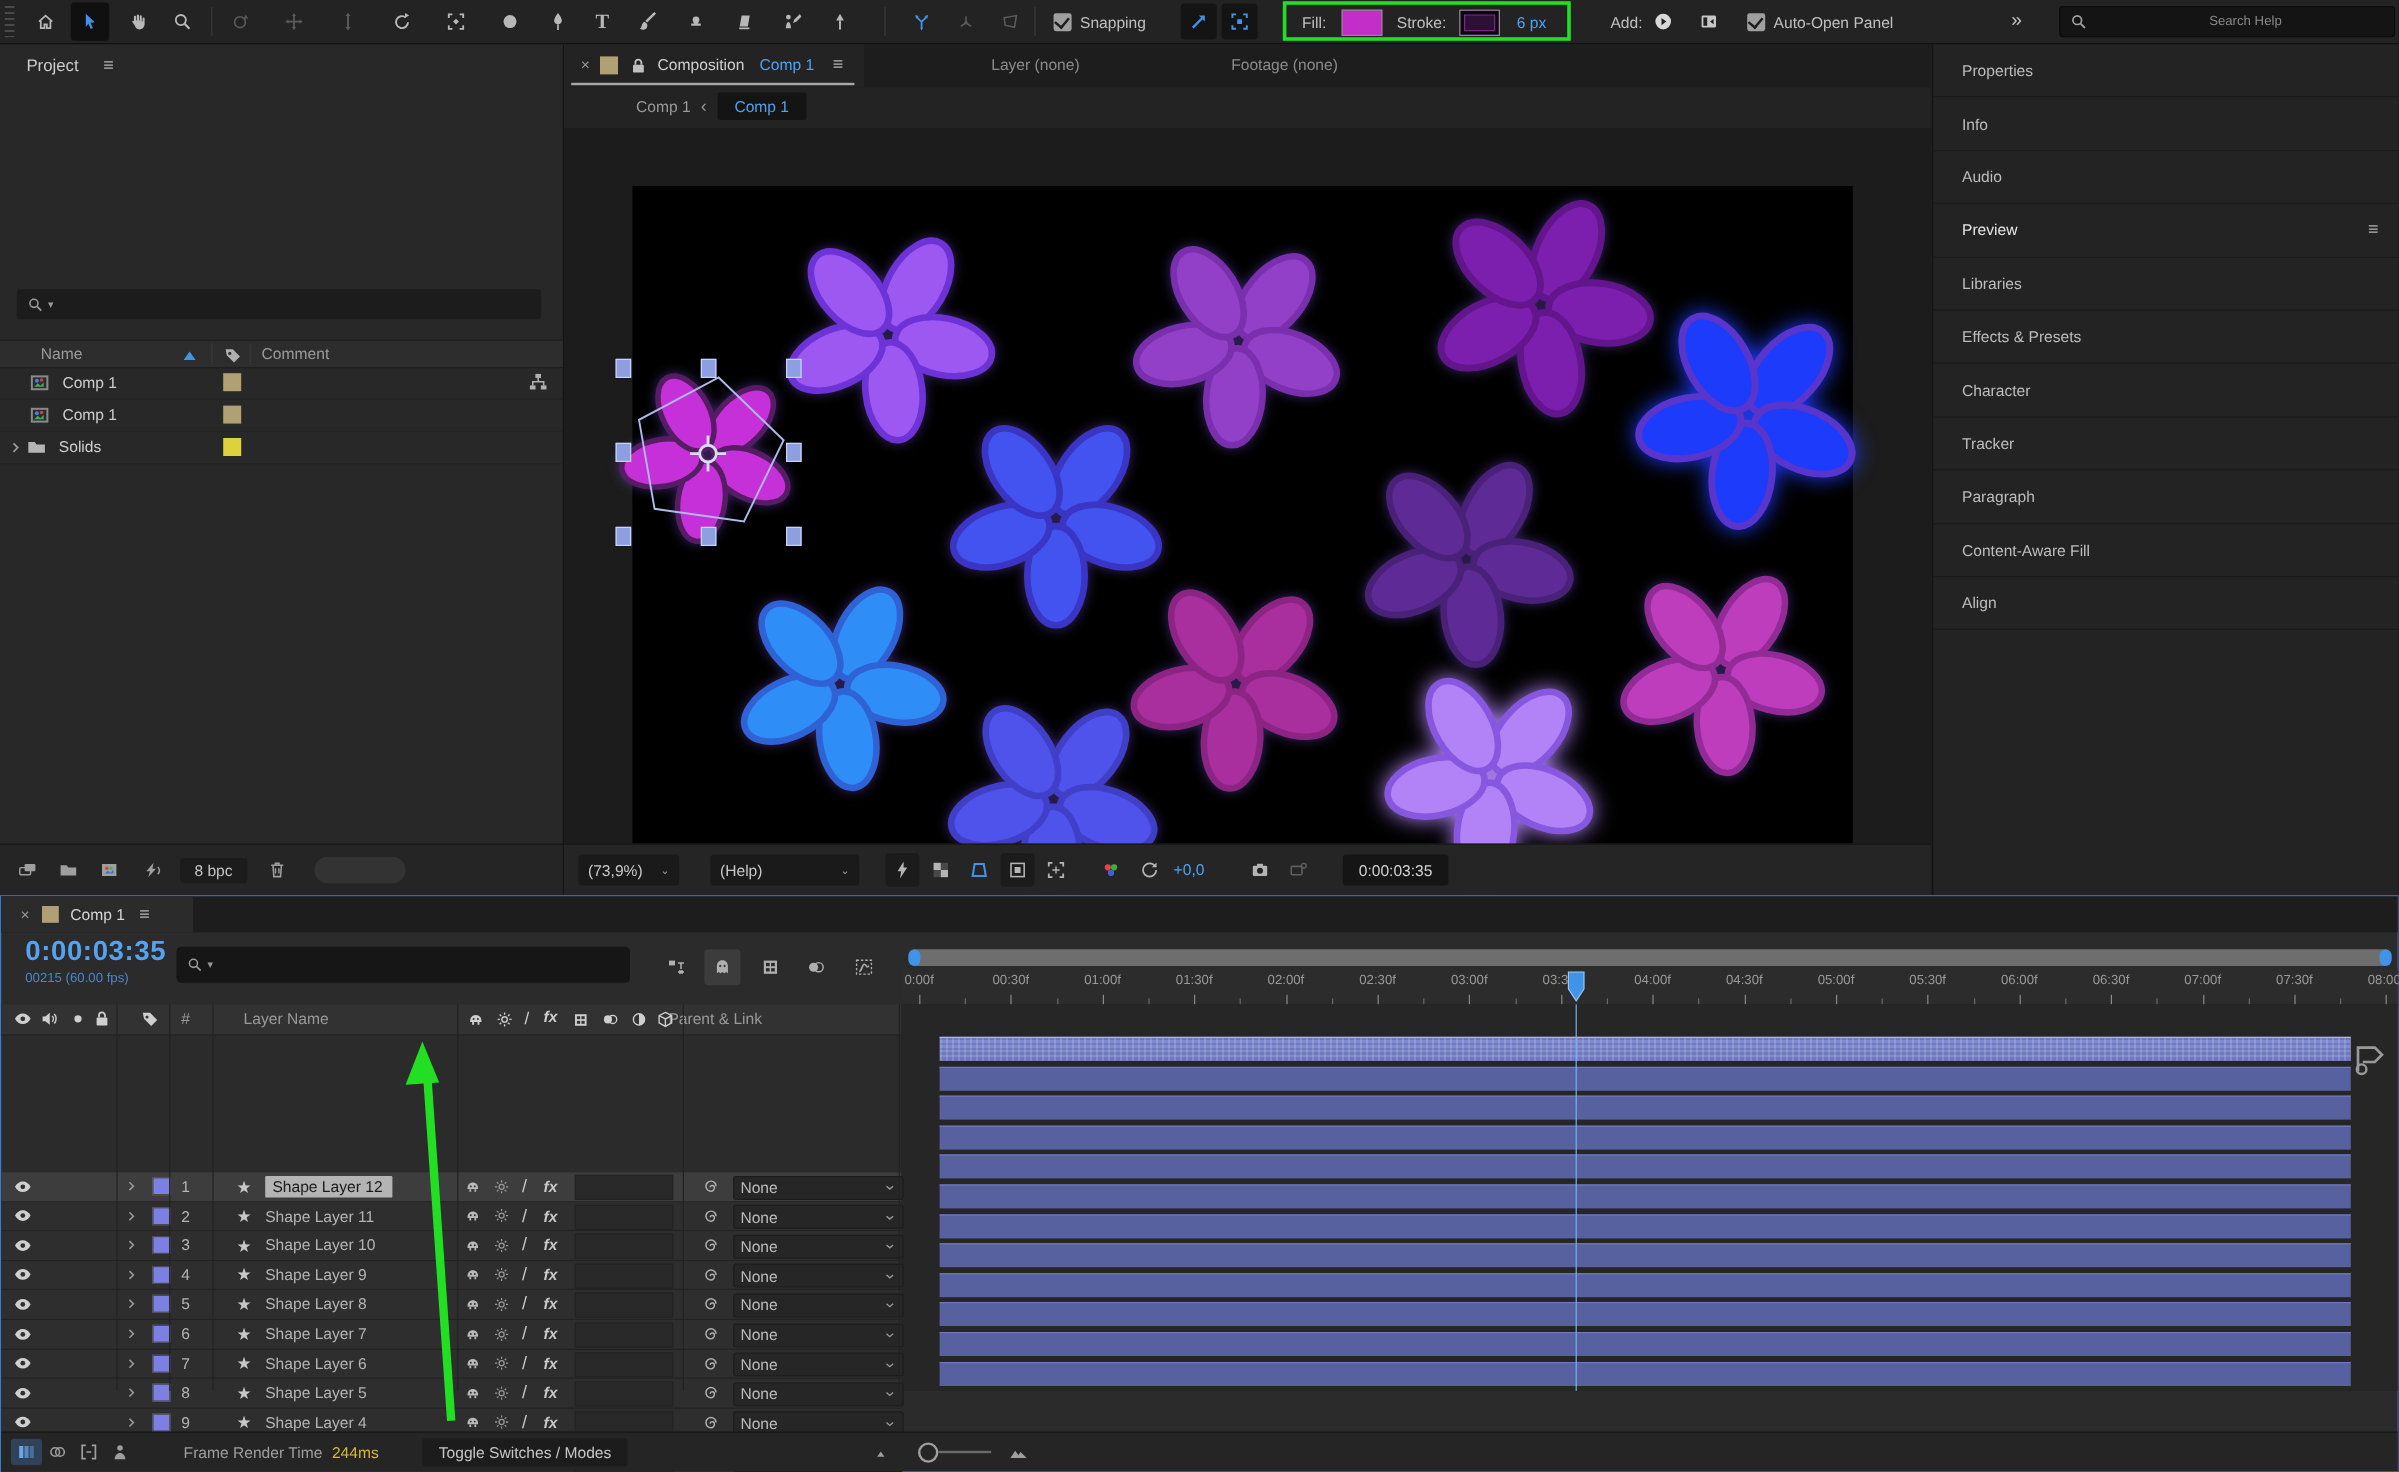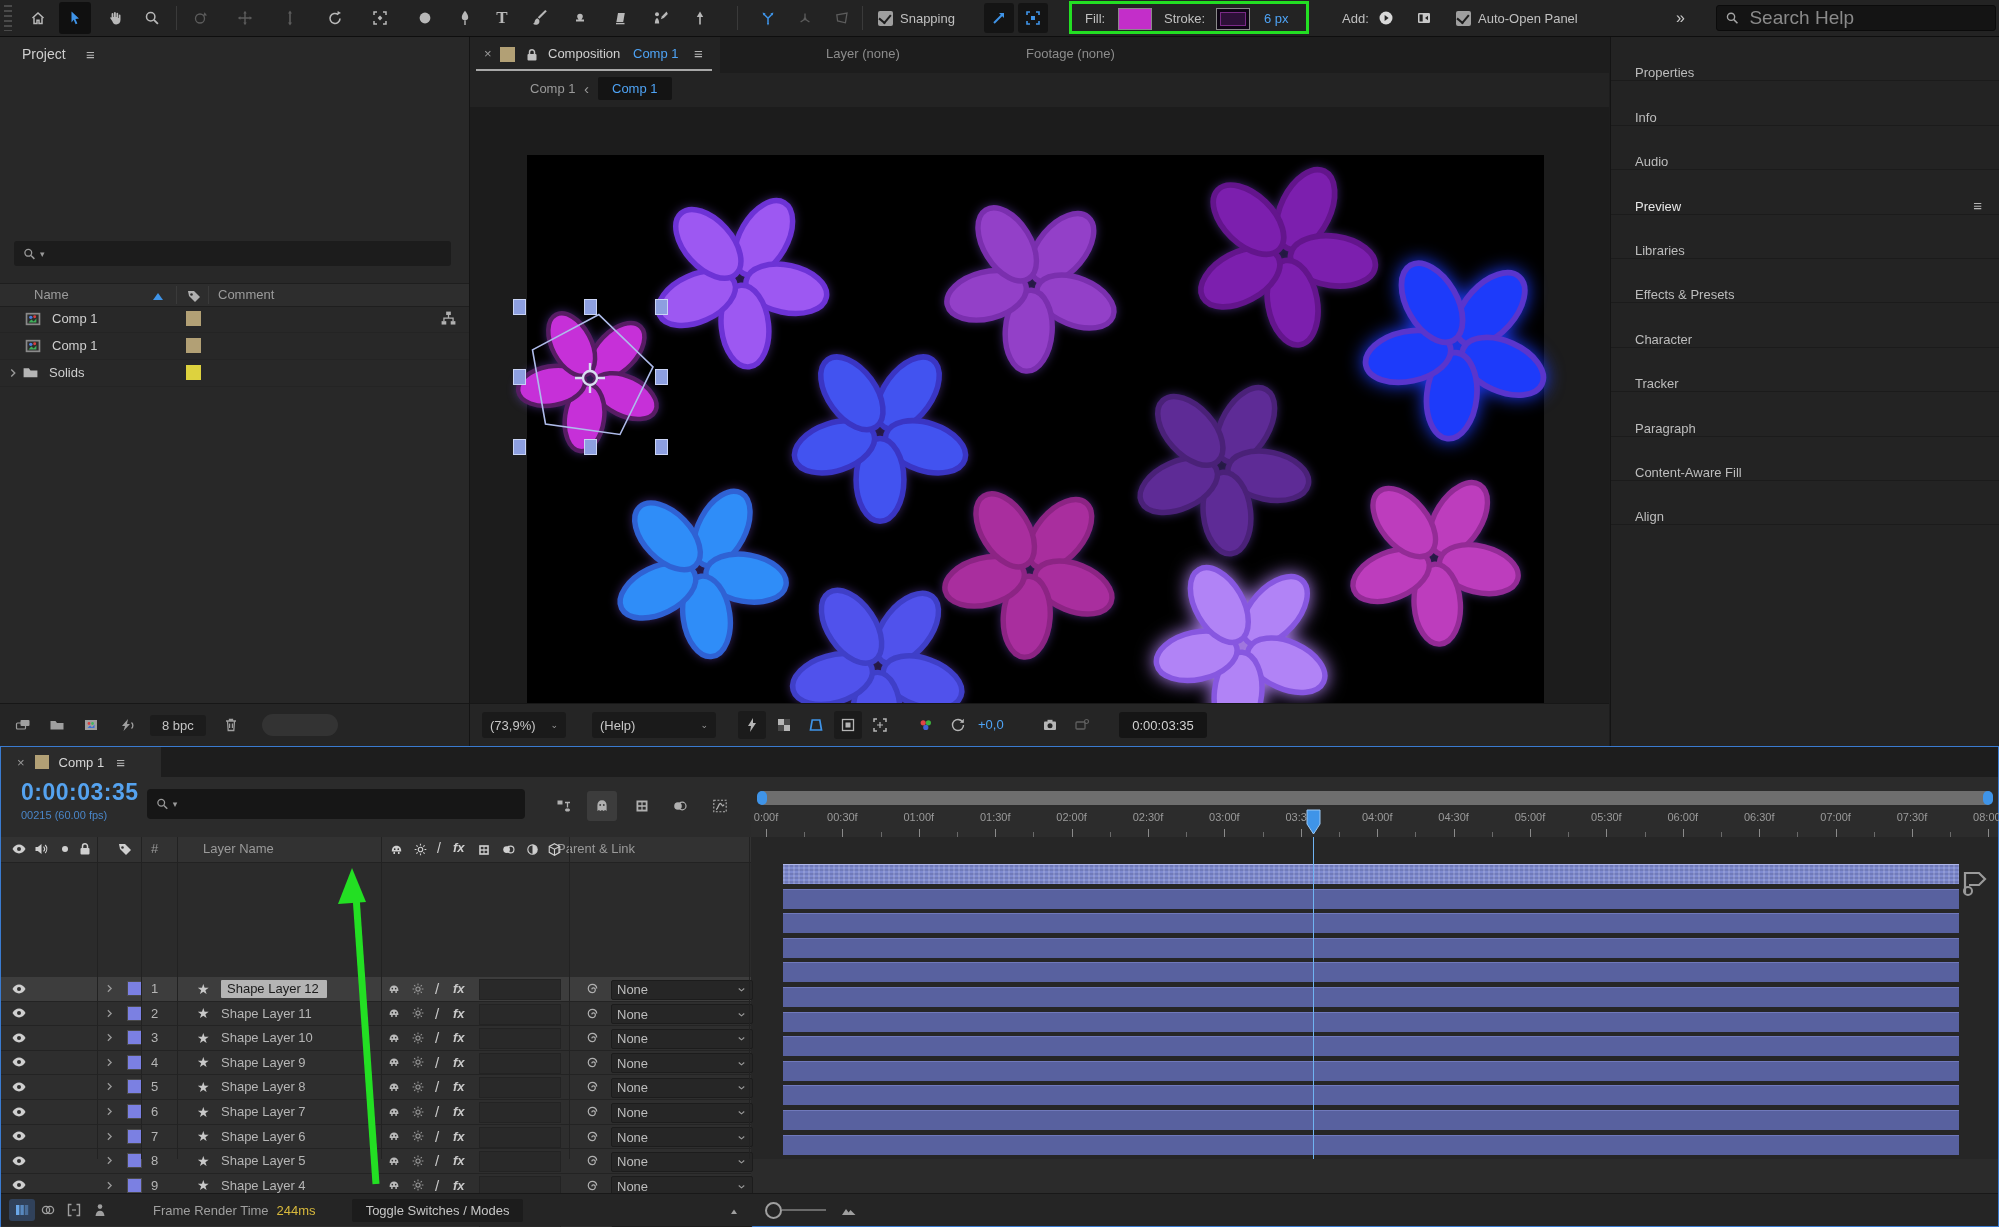--- a/index.html
+++ b/index.html
@@ -18,21 +18,21 @@
   .tool.active{background:#101010;color:#3f94e8;}
   .tool.disabled{color:#5c5c5c;}
   .tbtxt{position:absolute;top:0;height:36px;display:flex;align-items:center;color:#c0c0c0;}
   .cb{display:inline-block;width:15px;height:15px;background:#9f9f9f;border-radius:2px;position:relative;margin-right:7px;}
   .cb:after{content:"";position:absolute;left:3px;top:1px;width:6px;height:9px;border:solid #1d1d1d;border-width:0 2.5px 2.5px 0;transform:rotate(40deg);}
   .snapbtn{position:absolute;top:3px;width:30px;height:30px;background:#141414;border-radius:3px;display:flex;align-items:center;justify-content:center;color:#3f94e8;}
   .swatch{position:absolute;top:8px;width:32px;height:20px;border:1px solid #8a8a8a;}
   #stroke-swatch{background:#2d1038;box-shadow:inset 0 0 0 3px #0e0514, inset 0 0 0 4px #7a2a86;}
   .blue{color:#4ea3f5;}
   #searchhelp,.searchbox{background:#141414;border:1px solid #0b0b0b;border-radius:3px;color:#bbb;}
-  input{font-family:"Liberation Sans",sans-serif;font-size:19px;background:transparent;border:none;outline:none;color:#ccc;width:100%;}
+  input{font-family:"Liberation Sans",sans-serif;font-size:11px;background:transparent;border:none;outline:none;color:#ccc;width:100%;text-align:center;}
   input::placeholder{color:#8a8a8a;}
   
   #project{position:absolute;left:0;top:37px;width:469px;height:709px;background:#282828;border-right:1px solid #141414;}
   #viewer{position:absolute;left:470px;top:37px;width:1139px;height:709px;background:#232323;}
   #sidebar{position:absolute;left:1610px;top:37px;width:389px;height:709px;background:#232323;border-left:1px solid #141414;}
   #timeline{position:absolute;left:0;top:746px;width:1999px;height:481px;background:#2b2b2b;
             border:1px solid #3a7bd0;box-sizing:border-box;}
   
   .ptitle{position:absolute;left:22px;top:9px;color:#cecece;font-size:14px;}
   .searchwrap{position:absolute;display:flex;align-items:center;padding-left:8px;box-sizing:border-box;}
@@ -46,21 +46,21 @@
   #vtab-active{position:absolute;left:0;top:0;width:250px;height:36px;background:#232323;}
   #vtab-active:after{content:"";position:absolute;left:6px;right:8px;bottom:2px;height:2px;background:#a8a8a8;}
   #vcrumbs{position:absolute;left:0;top:36px;right:0;height:34px;background:#232323;}
   #vmain{position:absolute;left:0;top:70px;right:0;bottom:42px;background:#1c1c1c;}
   #canvas{position:absolute;left:57px;top:48px;width:1017px;height:568px;background:#000;}
   .flower{position:absolute;}
   .dd{background:#1a1a1a;border-radius:3px;color:#c8c8c8;display:flex;align-items:center;justify-content:space-between;padding:0 8px;box-sizing:border-box;height:26px;}
   .vico{position:absolute;top:7px;width:28px;height:28px;display:flex;align-items:center;justify-content:center;color:#b5b5b5;}
   #vtimebox{position:absolute;background:#151515;border-radius:3px;color:#d2d2d2;display:flex;align-items:center;justify-content:center;}
   
-  .sbitem{height:43.4px;display:flex;align-items:flex-end;padding-left:24px;border-bottom:1px solid #1b1b1b;color:#bdbdbd;position:relative;}
+  .sbitem{height:43.4px;display:flex;align-items:center;padding-left:24px;border-bottom:1px solid #1b1b1b;color:#bdbdbd;position:relative;}
   .sbitem.active{color:#e6e6e6;}
   
   #tltabs{position:absolute;left:0;top:0;right:0;height:30px;background:#1d1d1d;}
   #tltab-active{position:absolute;left:0;top:0;width:160px;height:30px;background:#2b2b2b;display:flex;align-items:center;}
   #tl-time{position:absolute;left:20px;top:32px;font-size:23px;font-weight:bold;color:#55a3f0;letter-spacing:.5px;}
   #tl-frames{position:absolute;left:20px;top:62px;font-size:11px;color:#4a86c8;}
   .tlico{position:absolute;top:44px;width:30px;height:30px;display:flex;align-items:center;justify-content:center;color:#b0b0b0;border-radius:3px;}
   #tl-colhead{position:absolute;left:0;top:90px;width:750px;height:25px;background:#323232;border-bottom:1px solid #222;color:#9a9a9a;}
   .colsep{position:absolute;top:90px;width:1px;background:#222;height:322px;}
   #tl-rows{position:absolute;left:0;top:115px;width:750px;}

